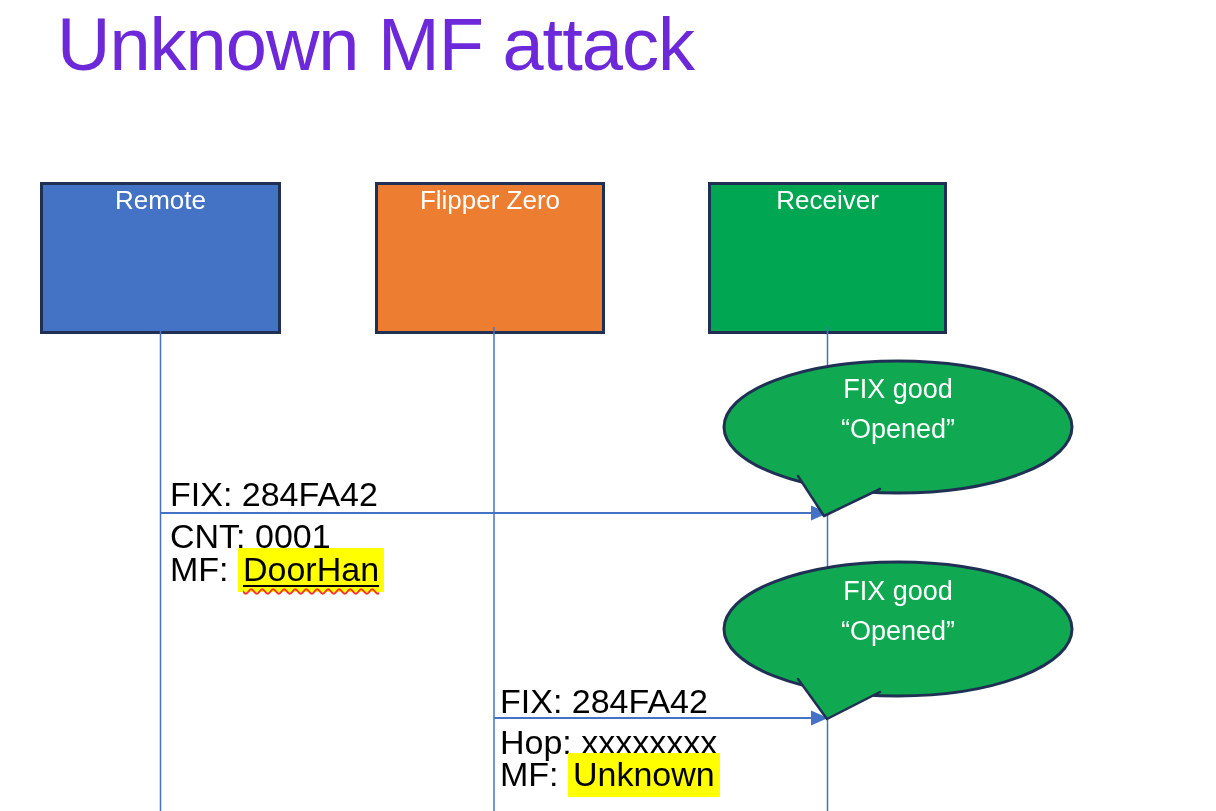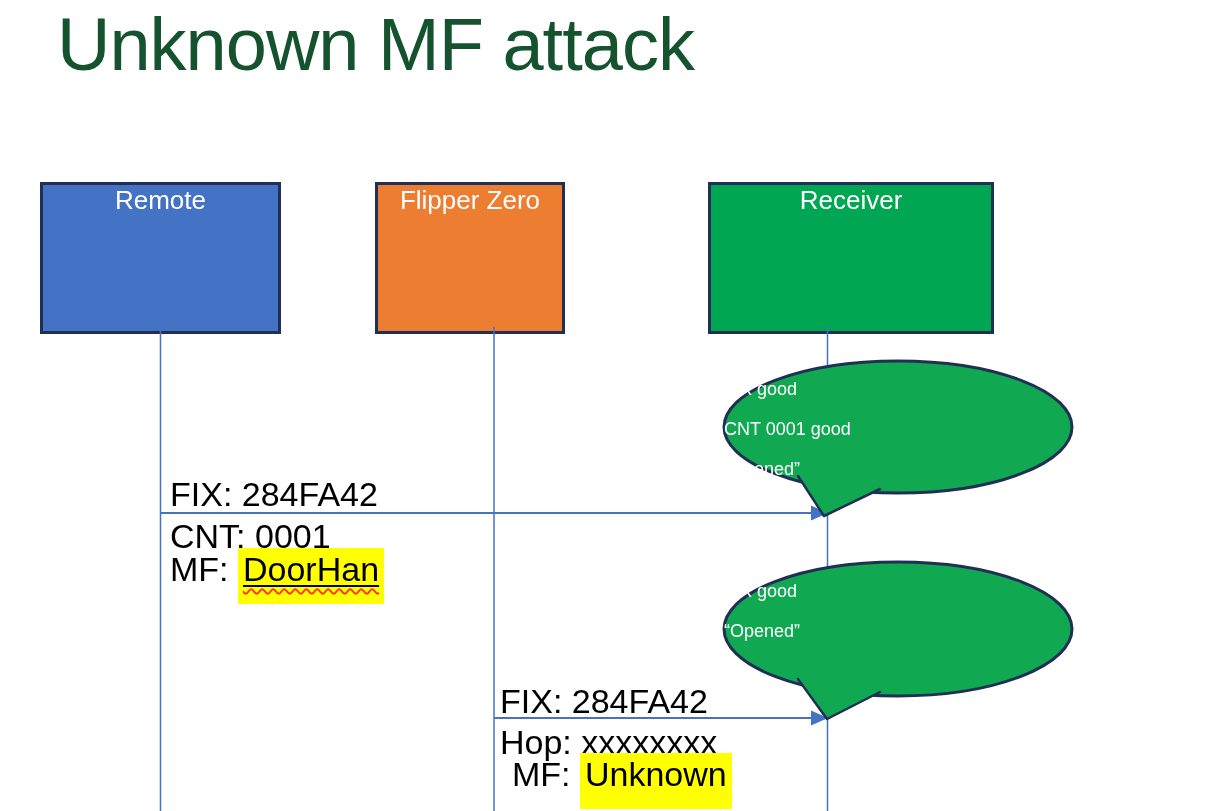--- a/index.html
+++ b/index.html
@@ -2,48 +2,48 @@
 <html><head>
 <meta charset="utf-8">
 <style>
   html,body{margin:0;padding:0;background:#fff;}
   .slide{
     position:relative;width:1216px;height:811px;background:#fff;overflow:hidden;
     font-family:"Liberation Sans",sans-serif;
   }
   .page-title{
     position:absolute;left:57px;top:2px;
-    font-size:74px;font-weight:300;color:#14532d;line-height:1.15;letter-spacing:-1px;
+    font-size:74px;font-weight:300;color:#6d28d9;line-height:1.15;letter-spacing:-1px;
     white-space:nowrap;
   }
   .actor{
     position:absolute;top:182px;height:152px;box-sizing:border-box;
     border:3px solid #203055;display:flex;align-items:flex-start;justify-content:center;
     color:#fff;font-size:26px;line-height:1.2;
   }
   .actor-remote{left:40px;width:241px;}
-  .actor-flipper{left:375px;width:190px;}
-  .actor-receiver{left:708px;width:286px;}
+  .actor-flipper{left:375px;width:230px;}
+  .actor-receiver{left:708px;width:239px;}
   .diagram-svg{position:absolute;left:0;top:0;width:1216px;height:811px;}
   .callout-text{
-    position:absolute;width:348px;text-align:left;color:#fff;
-    font-size:18px;line-height:40px;
+    position:absolute;width:348px;text-align:center;color:#fff;
+    font-size:27px;line-height:40px;
   }
   .callout-text-1{left:724px;top:369px;}
   .callout-text-2{left:724px;top:571px;}
   .msg-line{
     position:absolute;font-size:34px;line-height:30px;color:#000;white-space:nowrap;
   }
   .m1-l1{left:170px;top:479px;}
   .m1-l2{left:170px;top:521px;}
   .m1-l3{left:170px;top:554px;}
   .m2-l1{left:500px;top:686px;}
   .m2-l2{left:500px;top:727px;}
-  .m2-l3{left:500px;top:759px;margin-left:12px;}
-  .hl{background:#ffff00;padding:2px 5px 16px 5px;}
+  .m2-l3{left:500px;top:759px;}
+  .hl{background:#ffff00;padding:2px 5px 4px 5px;}
   .sq{
     text-decoration-line:underline;text-decoration-style:wavy;
     text-decoration-color:#ff3219;text-decoration-thickness:2px;
     text-underline-offset:7px;
   }
   .ul{
     text-decoration-line:underline;text-decoration-style:solid;
     text-decoration-color:#000;text-decoration-thickness:1.5px;
     text-underline-offset:4px;
   }
@@ -79,21 +79,20 @@
 
     <ellipse cx="898" cy="427" rx="174" ry="66" stroke-width="3" fill="#10A952" stroke="#203055"></ellipse>
     <path d="M 798 476 L 824 516 L 880 489" stroke-width="2.5" stroke-linecap="round" stroke-linejoin="round" fill="#10A952" stroke="#203055"></path>
 
     <ellipse cx="898" cy="629" rx="174" ry="67" stroke-width="3" fill="#10A952" stroke="#203055"></ellipse>
     <path d="M 798 679 L 827 719 L 880 692" stroke-width="2.5" stroke-linecap="round" stroke-linejoin="round" fill="#10A952" stroke="#203055"></path>
   </svg>
 
   <div class="callout-text callout-text-1">
     <div>FIX good</div>
-    <div>CNT 0001 good</div>
     <div>“Opened”</div>
   </div>
   <div class="callout-text callout-text-2">
     <div>FIX good</div>
     <div>“Opened”</div>
   </div>
 
   <div class="msg-line m1-l1">FIX: 284FA42</div>
   <div class="msg-line m1-l2">CNT: 0001</div>
   <div class="msg-line m1-l3">

